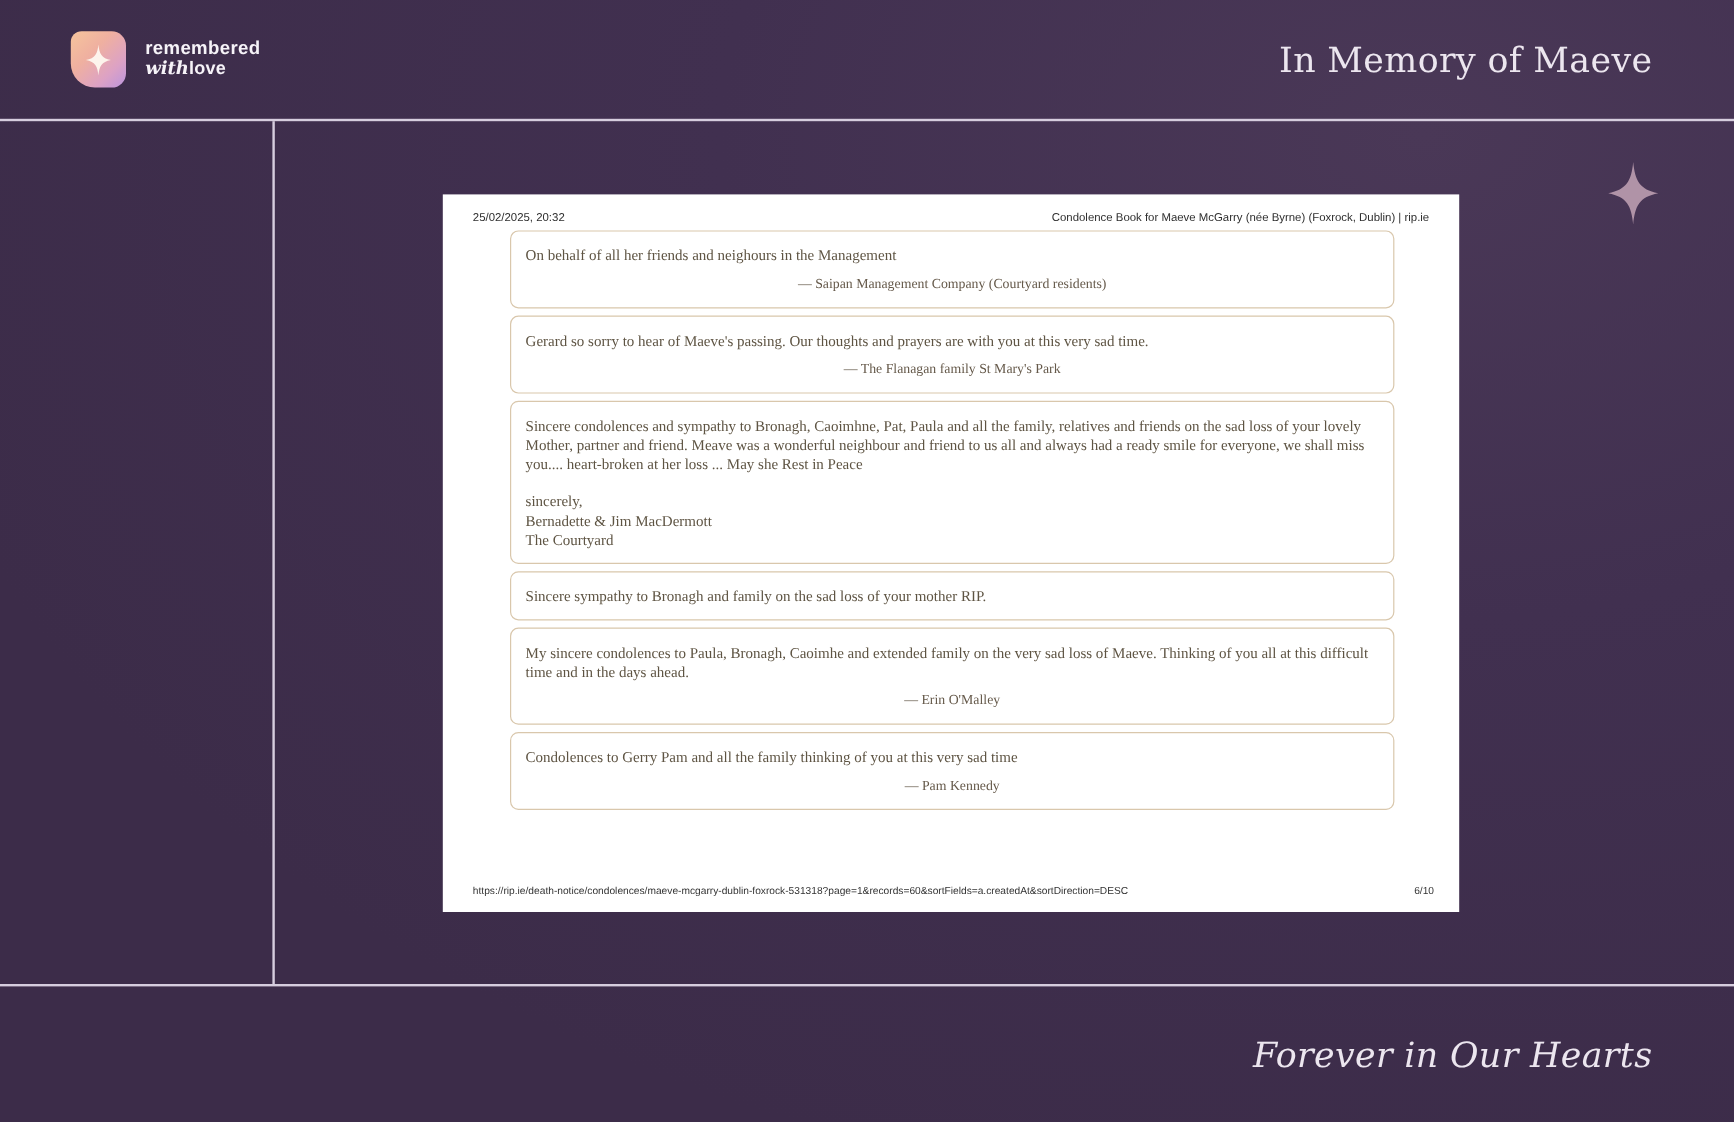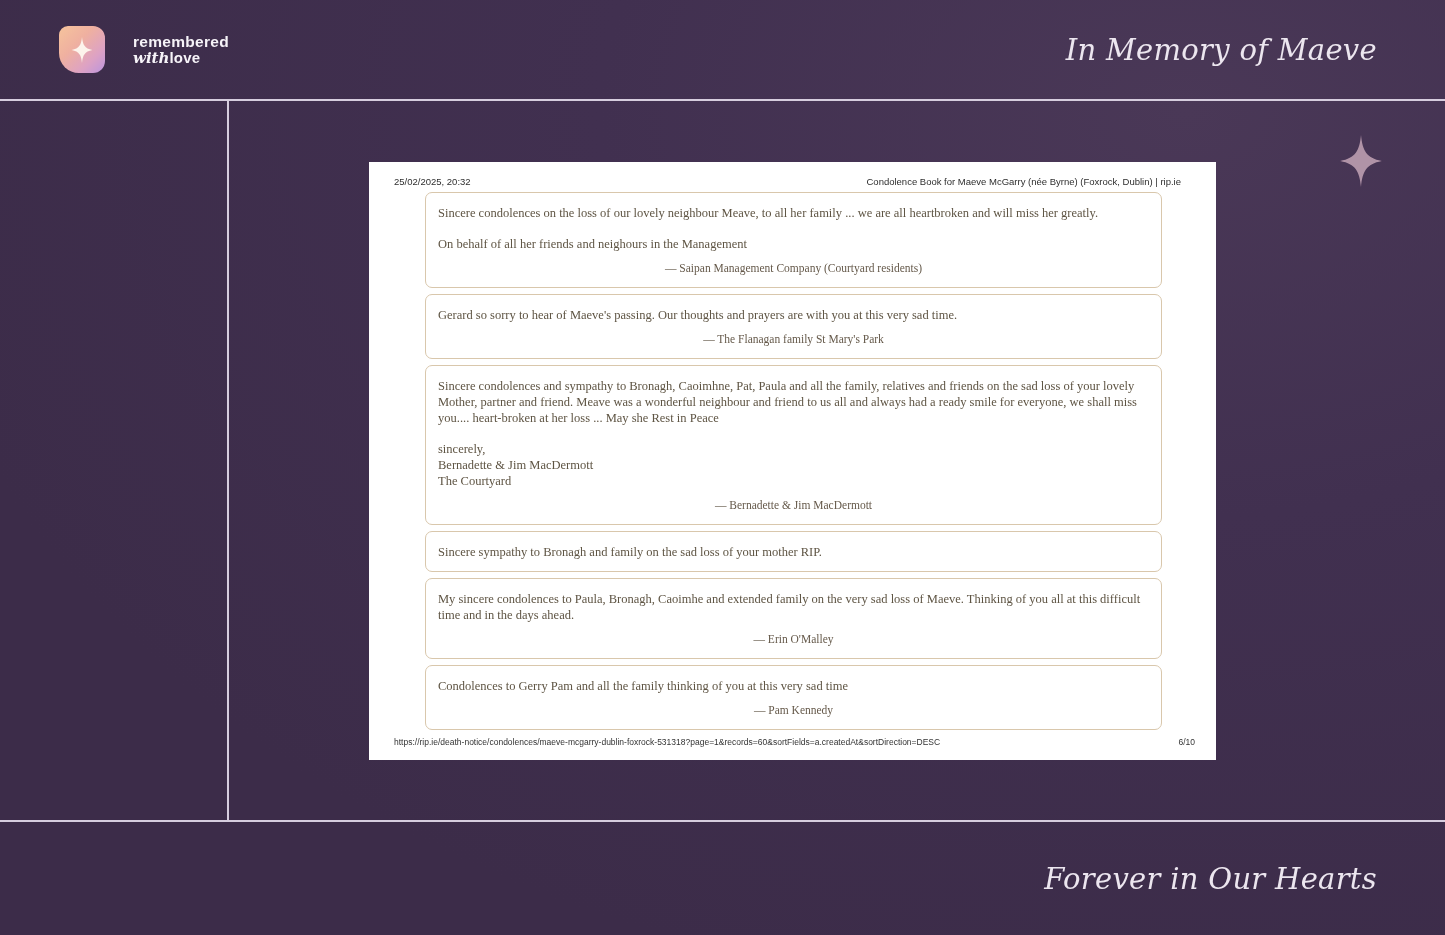--- a/index.html
+++ b/index.html
@@ -8,54 +8,54 @@
     font-family: "Liberation Sans", sans-serif;
     background: #413050;
   }
   .page {
     position: relative; width: 1445px; height: 935px;
     background: radial-gradient(1300px 900px at 82% 12%, #4a3857 0%, #413050 45%, #3c2c49 100%);
   }
 
   
   .top-bar { position: absolute; top: 0; left: 0; right: 0; height: 99px; display: flex; align-items: center; justify-content: space-between; }
-  .brand { display: flex; align-items: center; gap: 28px; margin-left: 59px; cursor: pointer; }
+  .brand { display: flex; align-items: center; gap: 16px; margin-left: 59px; cursor: pointer; }
   .brand-mark {
     width: 46px; height: 47px;
     border-radius: 9px 12px 12px 20px;
     background: linear-gradient(135deg, #f6c49c 0%, #efb0a0 38%, #dda2c4 72%, #bb95de 100%);
     display: flex; align-items: center; justify-content: center;
   }
   .brand-mark svg { width: 22px; height: 26px; }
   .brand-text { display: flex; flex-direction: column; line-height: 1.1; color: #f6f3f8; }
   .brand-line1 { font-weight: 700; font-size: 15.5px; letter-spacing: .3px; }
   .brand-line2 { font-size: 15px; }
   .brand-line2 .b2-italic { font-family: "DejaVu Serif", serif; font-style: italic; font-weight: 700; }
   .brand-line2 .b2-bold { font-weight: 700; letter-spacing: .2px; text-align: right; }
   .memorial-title {
-    font-family: "DejaVu Serif", serif; font-style: italic; font-weight: 400;
+    font-family: "DejaVu Serif", serif; font-weight: 400;
     font-size: 29px; color: #ece6ef; margin-right: 68px; letter-spacing: .3px;
   }
 
   
   .divider { position: absolute; left: 0; right: 0; height: 2px; background: #d6cdde; }
   .divider-top { top: 99px; }
   .divider-bottom { top: 820px; }
   .divider-vertical { position: absolute; top: 101px; left: 227px; width: 2px; height: 719px; background: #d6cdde; }
 
   
   .deco-sparkle { position: absolute; left: 1340px; top: 135px; width: 42px; height: 52px; }
 
   
   .document {
     position: absolute; left: 369px; top: 162px; width: 847px; height: 598px;
     background: #ffffff;
   }
   .pdf-header {
-    position: absolute; top: 14px; left: 25px; right: 35px;
+    position: absolute; top: 14px; left: 25px; right: 25px;
     display: flex; align-items: baseline;
     font-size: 9.5px; color: #2e2e2e;
   }
   .pdf-date { white-space: nowrap; }
   .pdf-title { flex: 1; text-align: right; }
   .condolence-list { position: absolute; top: 30px; left: 56px; right: 54px; }
   .card {
     border: 1px solid #d9c7ac; border-radius: 7px;
     padding: 12px 12px 11px 12px; margin-bottom: 6px;
     font-family: "Liberation Serif", serif; font-size: 12.5px; line-height: 16px;
@@ -110,41 +110,39 @@
 
   <main class="document">
     <div class="pdf-header">
       <span class="pdf-date">25/02/2025, 20:32</span>
       <span class="pdf-title">Condolence Book for Maeve McGarry (née Byrne) (Foxrock, Dublin) | rip.ie</span>
     </div>
 
     <div class="condolence-list" id="condolence-list">
   <article class="card">
     <div class="card-text">
-            <p>Sincere condolences on the loss of our lovely neighbour Meave, to all her family ... we are all heartbroken and will miss her greatly.</p>
             <p>On behalf of all her friends and neighours in the Management</p>
           </div>
     <div class="card-author">— Saipan Management Company (Courtyard residents)</div>
   </article>
 
   <article class="card">
     <div class="card-text">
             <p>Gerard so sorry to hear of Maeve's passing. Our thoughts and prayers are with you at this very sad time.</p>
           </div>
     <div class="card-author">— The Flanagan family St Mary's Park</div>
   </article>
 
   <article class="card">
     <div class="card-text">
             <p>Sincere condolences and sympathy to Bronagh, Caoimhne, Pat, Paula and all the family, relatives and friends on the sad loss of your lovely Mother, partner and friend. Meave was a wonderful neighbour and friend to us all and always had a ready smile for everyone, we shall miss you.... heart-broken at her loss ... May she Rest in Peace</p>
             <p>sincerely,
 Bernadette &amp; Jim MacDermott
 The Courtyard</p>
           </div>
-    <div class="card-author">— Bernadette &amp; Jim MacDermott</div>
   </article>
 
   <article class="card">
     <div class="card-text">
             <p>Sincere sympathy to Bronagh and family on the sad loss of your mother RIP.</p>
           </div>
   </article>
 
   <article class="card">
     <div class="card-text">

